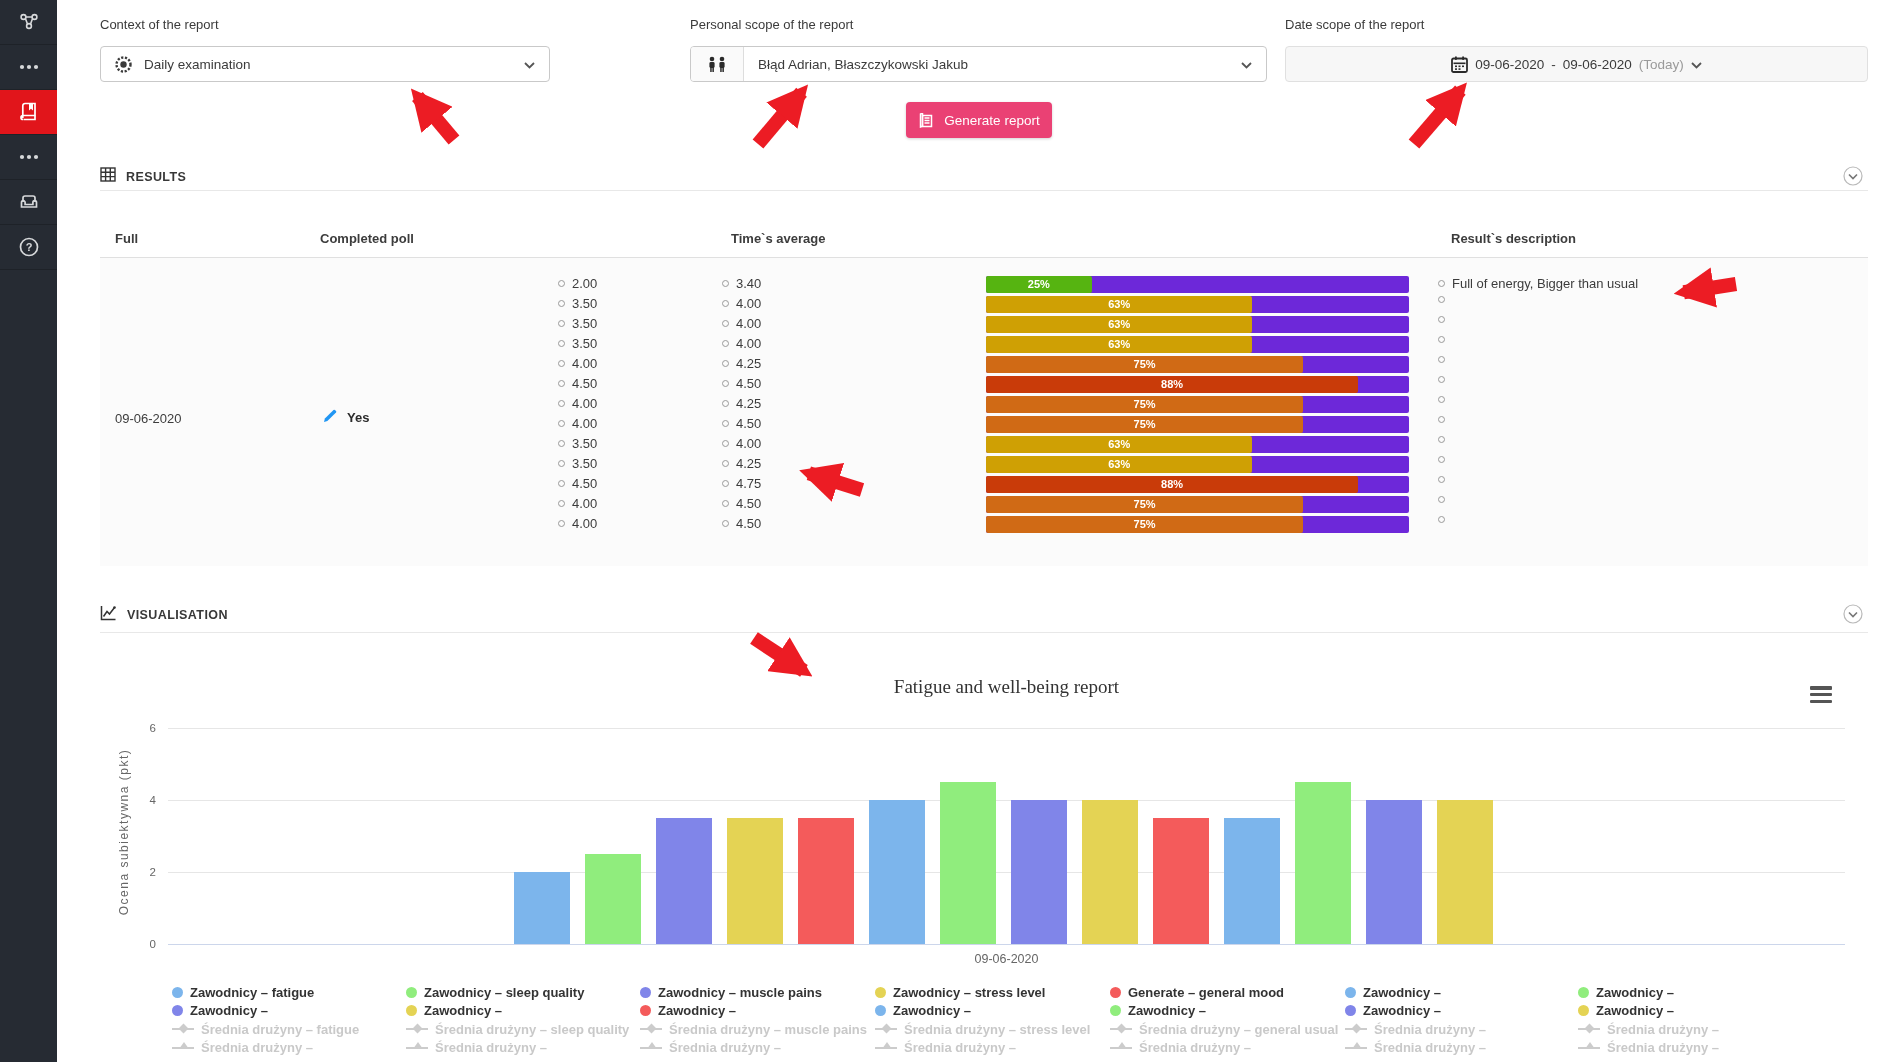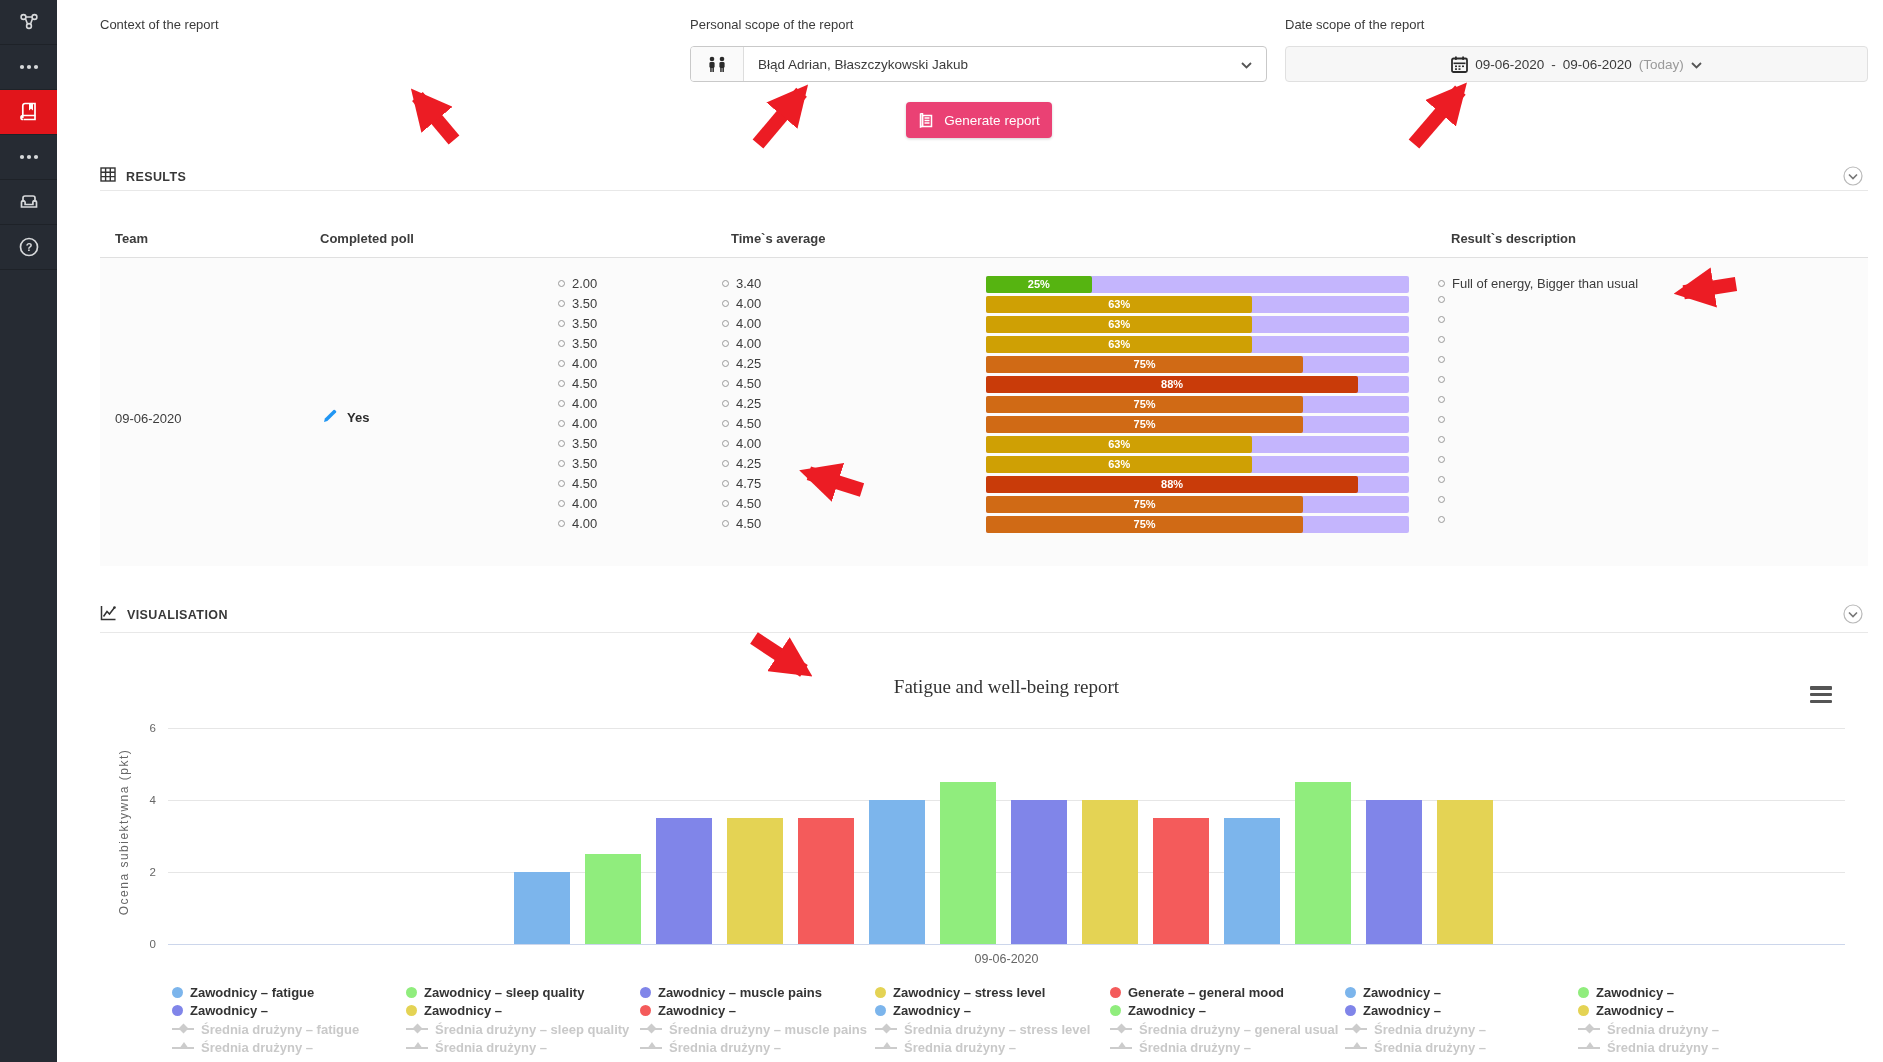--- a/index.html
+++ b/index.html
@@ -36,21 +36,21 @@
   
   .thead{position:absolute;font-size:13px;font-weight:bold;color:#3c3c3c;}
   .rowblock{position:absolute;left:100px;top:258px;width:1768px;height:308px;background:#fbfbfb;}
   .rows{position:absolute;left:0;top:274px;width:1883px;}
   .subrow{position:relative;height:20px;}
   .cellabs{position:absolute;display:flex;align-items:center;gap:7px;font-size:13px;color:#3c3c3c;}
   .ring{display:inline-block;width:5px;height:5px;border:1px solid #9a9a9a;border-radius:50%;flex:none;}
   .sc{left:558px;top:2px;}
   .av{left:722px;top:2px;}
   .ds{left:1438px;top:2px;}
-  .track{position:absolute;left:986px;top:1.5px;width:423px;height:17px;background:#c4b5fd;border-radius:2px;}
+  .track{position:absolute;left:986px;top:1.5px;width:423px;height:17px;background:#6d28d9;border-radius:2px;}
   .fill{height:17px;border-radius:2px;display:flex;align-items:center;justify-content:center;}
   .fill span{color:#fff;font-size:11px;font-weight:bold;}
   .date-cell{position:absolute;left:115px;top:411px;font-size:13px;color:#3c3c3c;}
   .poll-cell{position:absolute;left:322px;top:408px;display:flex;align-items:center;gap:9px;
              font-size:13px;font-weight:bold;color:#2b2b2b;}
   
   .chart{position:absolute;left:0;top:660px;width:1883px;height:310px;}
   .c-title{position:absolute;left:168px;width:1677px;top:16px;text-align:center;
            font-family:"Liberation Serif",serif;font-size:19px;color:#333;}
   .burger{position:absolute;left:1810px;top:26px;width:22px;height:17px;display:flex;flex-direction:column;
@@ -143,20 +143,34 @@
       <span>
         <svg width="20" height="20" viewBox="0 0 20 20">
             <circle cx="10" cy="10" r="8.5" fill="none" stroke="#d7d9db" stroke-width="1.7"></circle>
         <text x="10" y="14" text-anchor="middle" font-size="11" font-family="Liberation Sans,sans-serif" fill="#d7d9db" font-weight="bold">?</text>
           </svg>
       </span>
     </div>
   </aside>
 
   <div class="ctl-label" style="left:100px;top:17px;">Context of the report</div>
+  <div class="box" style="left:100px;top:46px;width:450px;">
+    <span class="ctx-ico">
+      <svg width="17" height="17" viewBox="0 0 17 17">
+          <circle cx="8.5" cy="8.5" r="7" fill="none" stroke="#3b3b3b" stroke-width="2.4" stroke-dasharray="2.2 1.6"></circle>
+          <circle cx="8.5" cy="8.5" r="3.2" fill="#3b3b3b"></circle>
+        </svg>
+    </span>
+    <span class="box-value">Daily examination</span>
+    <span class="chev">
+      <svg width="11" height="7" viewBox="0 0 11 7">
+          <polyline points="1,1 5.5,5.5 10,1" fill="none" stroke="#555" stroke-width="1.8"></polyline>
+        </svg>
+    </span>
+  </div>
 
   <div class="ctl-label" style="left:690px;top:17px;">Personal scope of the report</div>
   <div class="box" style="left:690px;top:46px;width:577px;padding:0;">
     <span class="icon-cell">
       <svg width="22" height="17" viewBox="0 0 22 17">
           <g fill="#2b2b2b">
       <circle cx="6" cy="3" r="2.3"></circle>
             <rect x="3.4" y="6" width="5.2" height="6" rx="1.4"></rect>
       <rect x="4.2" y="11" width="1.5" height="5"></rect>
             <rect x="6.4" y="11" width="1.5" height="5"></rect>
@@ -230,21 +244,21 @@
     <span class="sec-title">RESULTS</span>
   </div>
   <div class="sec-collapse" style="left:1843px;top:166px;">
     <svg width="20" height="20" viewBox="0 0 20 20">
         <circle cx="10" cy="10" r="9" fill="none" stroke="#b9b9b9" stroke-width="1.2"></circle>
         <polyline points="6,8.5 10,12.5 14,8.5" fill="none" stroke="#777" stroke-width="1.6"></polyline>
       </svg>
   </div>
   <div class="divider" style="top:190px;"></div>
 
-  <div class="thead" style="left:115px;top:231px;">Team</div>
+  <div class="thead" style="left:115px;top:231px;">Full</div>
   <div class="thead" style="left:320px;top:231px;">Completed poll</div>
   <div class="thead" style="left:565px;top:231px;margin-top:30px;">Scoring</div>
   <div class="thead" style="left:731px;top:231px;">Time`s average</div>
   <div class="thead" style="left:1451px;top:231px;">Result`s description</div>
   <div class="divider" style="top:257px;background:#e0e0e0;"></div>
 
   <div class="rowblock"></div>
   <div class="date-cell">09-06-2020</div>
   <div class="poll-cell">
     <span>

